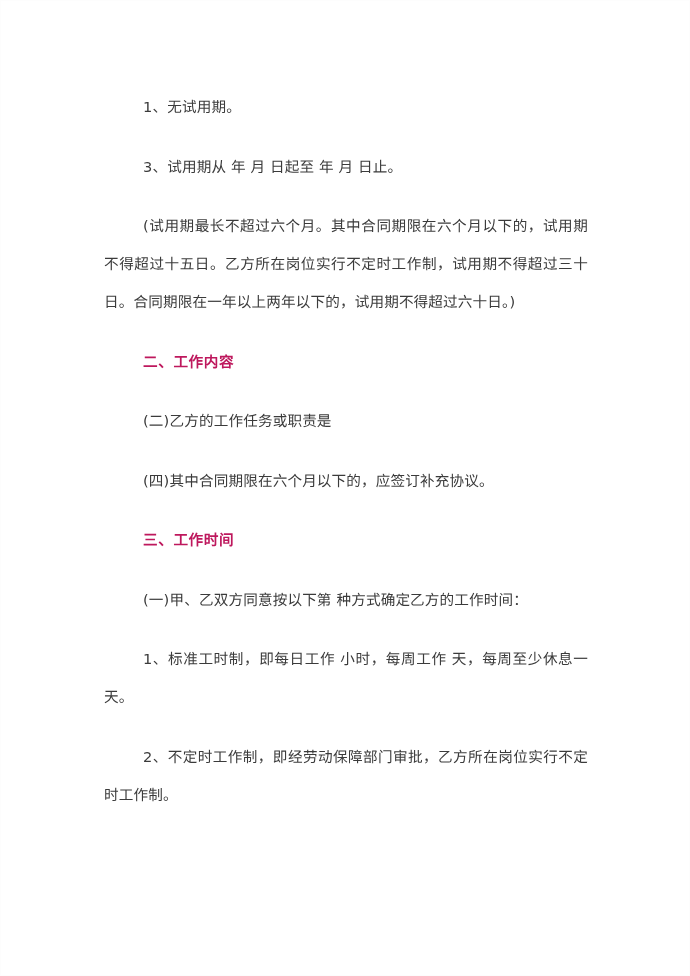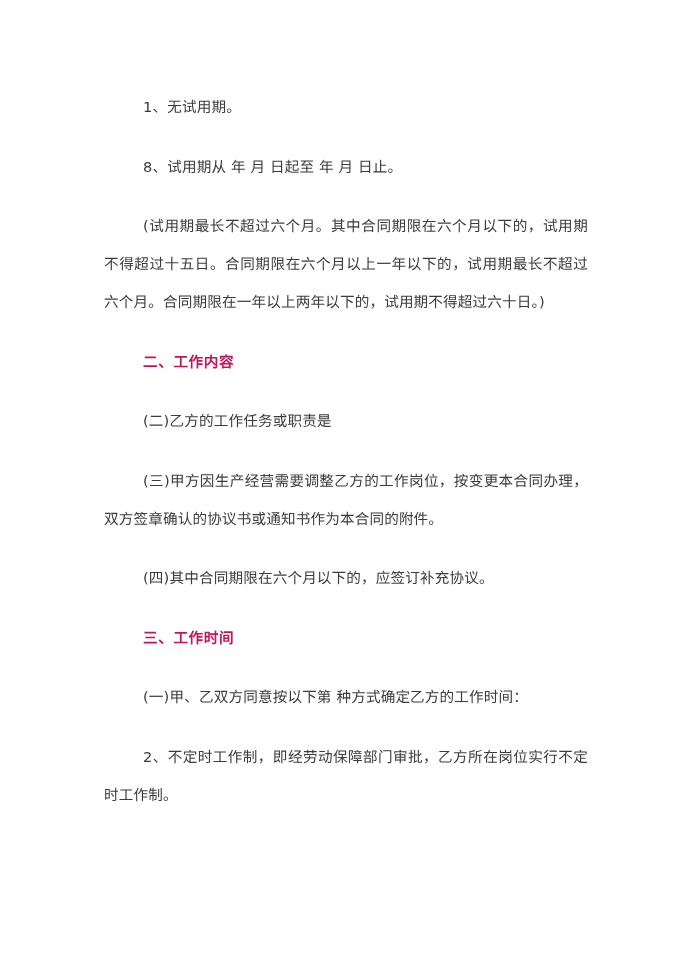--- a/index.html
+++ b/index.html
@@ -52,34 +52,34 @@
 </head>
 <body>
 
 <div class="page">
   <div class="page-edge"></div>
 
   <div class="doc-body">
 
     <p class="para">1、无试用期。</p>
 
-    <p class="para">8、试用期从 年 月 日起至 年 月 日止。</p>
+    <p class="para">3、试用期从 年 月 日起至 年 月 日止。</p>
 
-    <p class="para">(试用期最长不超过六个月。其中合同期限在六个月以下的，试用期不得超过十五日。合同期限在六个月以上一年以下的，试用期最长不超过六个月。合同期限在一年以上两年以下的，试用期不得超过六十日。)</p>
+    <p class="para">(试用期最长不超过六个月。其中合同期限在六个月以下的，试用期不得超过十五日。乙方所在岗位实行不定时工作制，试用期不得超过三十日。合同期限在一年以上两年以下的，试用期不得超过六十日。)</p>
 
     <p class="para heading">二、工作内容</p>
 
 
     <p class="para">(二)乙方的工作任务或职责是</p>
 
-    <p class="para">(三)甲方因生产经营需要调整乙方的工作岗位，按变更本合同办理，双方签章确认的协议书或通知书作为本合同的附件。</p>
 
     <p class="para">(四)其中合同期限在六个月以下的，应签订补充协议。</p>
 
     <p class="para heading">三、工作时间</p>
 
     <p class="para">(一)甲、乙双方同意按以下第 种方式确定乙方的工作时间：</p>
 
+    <p class="para">1、标准工时制，即每日工作 小时，每周工作 天，每周至少休息一天。</p>
 
     <p class="para">2、不定时工作制，即经劳动保障部门审批，乙方所在岗位实行不定时工作制。</p>
 
   </div>
 </div>
 
 </body></html>

